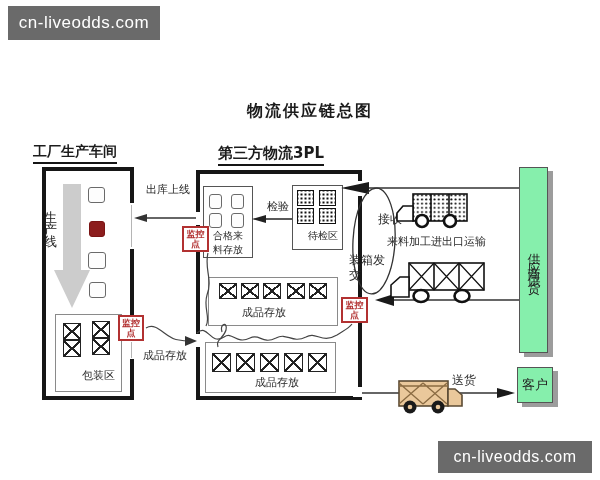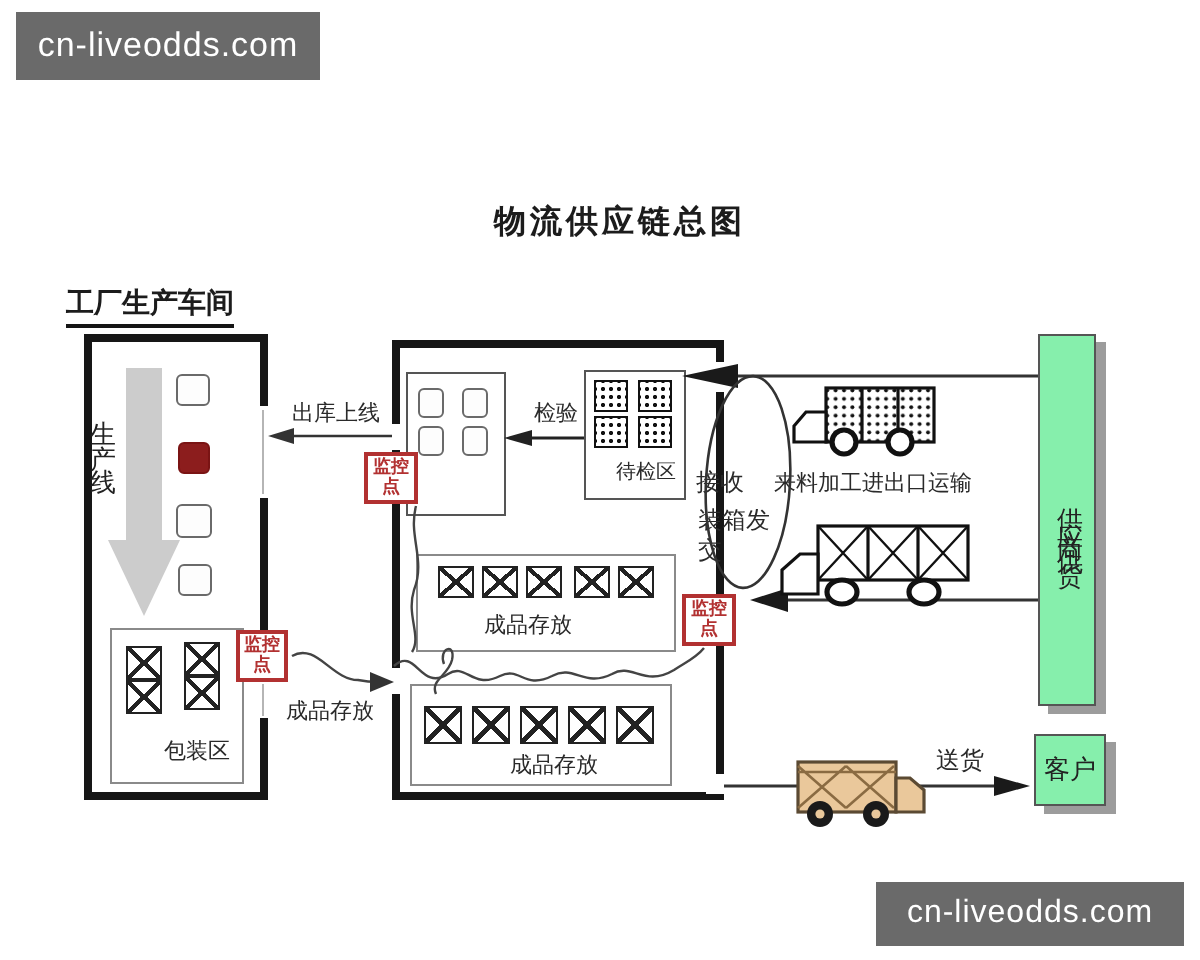--- a/index.html
+++ b/index.html
@@ -37,20 +37,21 @@
 </head>
 <body>
 
 <div class="canvas">
 
   <div class="abs watermark" style="left:8px;top:6px;width:152px;height:34px;">cn-liveodds.com</div>
   <div class="abs watermark" style="left:438px;top:441px;width:154px;height:32px;font-size:16px;">cn-liveodds.com</div>
 
   <div class="abs main-title" style="left:225px;top:101px;width:170px;">物流供应链总图</div>
   <div class="abs section-title" style="left:33px;top:143px;font-size:14px;">工厂生产车间</div>
+  <div class="abs section-title" style="left:218px;top:144px;font-size:15px;">第三方物流3PL</div>
 
   <div class="abs box-thick" style="left:42px;top:167px;width:92px;height:233px;"></div>
 
   <div class="abs box-thick" style="left:196px;top:170px;width:166px;height:230px;"></div>
 
   <div class="abs gap" style="left:128px;top:203px;width:9px;height:46px;"></div>
   <div class="abs thinline" style="left:131px;top:205px;width:1px;height:42px;"></div>
   <div class="abs gap" style="left:128px;top:341px;width:9px;height:18px;"></div>
   <div class="abs thinline" style="left:131px;top:342px;width:1px;height:16px;"></div>
   <div class="abs gap" style="left:353px;top:181px;width:11px;height:15px;"></div>
@@ -69,20 +70,24 @@
   <div class="abs xbox" style="left:63px;top:340px;width:18px;height:17px;"></div>
   <div class="abs xbox" style="left:92px;top:321px;width:18px;height:17px;"></div>
   <div class="abs xbox" style="left:92px;top:338px;width:18px;height:17px;"></div>
   <div class="abs lbl center" style="left:55px;top:368px;width:87px;">包装区</div>
 
   <div class="abs box-thin" style="left:203px;top:186px;width:50px;height:72px;"></div>
   <div class="abs rbox" style="left:209px;top:194px;width:13px;height:15px;"></div>
   <div class="abs rbox" style="left:231px;top:194px;width:13px;height:15px;"></div>
   <div class="abs rbox" style="left:209px;top:213px;width:13px;height:15px;"></div>
   <div class="abs rbox" style="left:231px;top:213px;width:13px;height:15px;"></div>
+  <div class="abs lbl10 center" style="left:203px;top:229px;width:50px;">
+    <div>合格来</div>
+    <div>料存放</div>
+  </div>
 
   <div class="abs lbl" style="left:267px;top:199px;">检验</div>
 
   <div class="abs box-thin" style="left:292px;top:185px;width:51px;height:65px;"></div>
   <div class="abs dotbox" style="left:297px;top:190px;width:17px;height:16px;"></div>
   <div class="abs dotbox" style="left:319px;top:190px;width:17px;height:16px;"></div>
   <div class="abs dotbox" style="left:297px;top:208px;width:17px;height:16px;"></div>
   <div class="abs dotbox" style="left:319px;top:208px;width:17px;height:16px;"></div>
   <div class="abs lbl10 center" style="left:292px;top:229px;width:62px;">待检区</div>
 
@@ -96,29 +101,29 @@
   <div class="abs lbl" style="left:242px;top:305px;">成品存放</div>
 
   <div class="abs box-gray" style="left:205px;top:342px;width:131px;height:51px;"></div>
   <div class="abs xbox" style="left:212px;top:353px;width:19px;height:19px;"></div>
   <div class="abs xbox" style="left:236px;top:353px;width:19px;height:19px;"></div>
   <div class="abs xbox" style="left:260px;top:353px;width:19px;height:19px;"></div>
   <div class="abs xbox" style="left:284px;top:353px;width:19px;height:19px;"></div>
   <div class="abs xbox" style="left:308px;top:353px;width:19px;height:19px;"></div>
   <div class="abs lbl" style="left:255px;top:375px;">成品存放</div>
 
-  <div class="abs lbl" style="left:146px;top:199px;">出库上线</div>
+  <div class="abs lbl" style="left:146px;top:182px;">出库上线</div>
   <div class="abs lbl" style="left:143px;top:348px;">成品存放</div>
-  <div class="abs lbl12" style="left:348px;top:211px;margin-top:22px;">接收</div>
+  <div class="abs lbl12" style="left:378px;top:211px;">接收</div>
   <div class="abs lbl12" style="left:349px;top:253px;line-height:1.25;">
     <div>装箱发</div>
     <div>交</div>
   </div>
   <div class="abs lbl" style="left:387px;top:234px;text-align:right;">来料加工进出口运输</div>
-  <div class="abs lbl12" style="left:468px;top:372px;">送货</div>
+  <div class="abs lbl12" style="left:452px;top:372px;">送货</div>
 
   <div class="abs shadowbox" style="left:519px;top:167px;width:29px;height:186px;">
     <span class="vtext" style="font-size:13px;letter-spacing:7px;">供应商供货</span>
   </div>
   <div class="abs shadowbox" style="left:517px;top:367px;width:36px;height:36px;font-size:13px;">
     <span>客户</span>
   </div>
 
   <svg class="overlay" width="600" height="480" viewBox="0 0 600 480">
     <defs>

